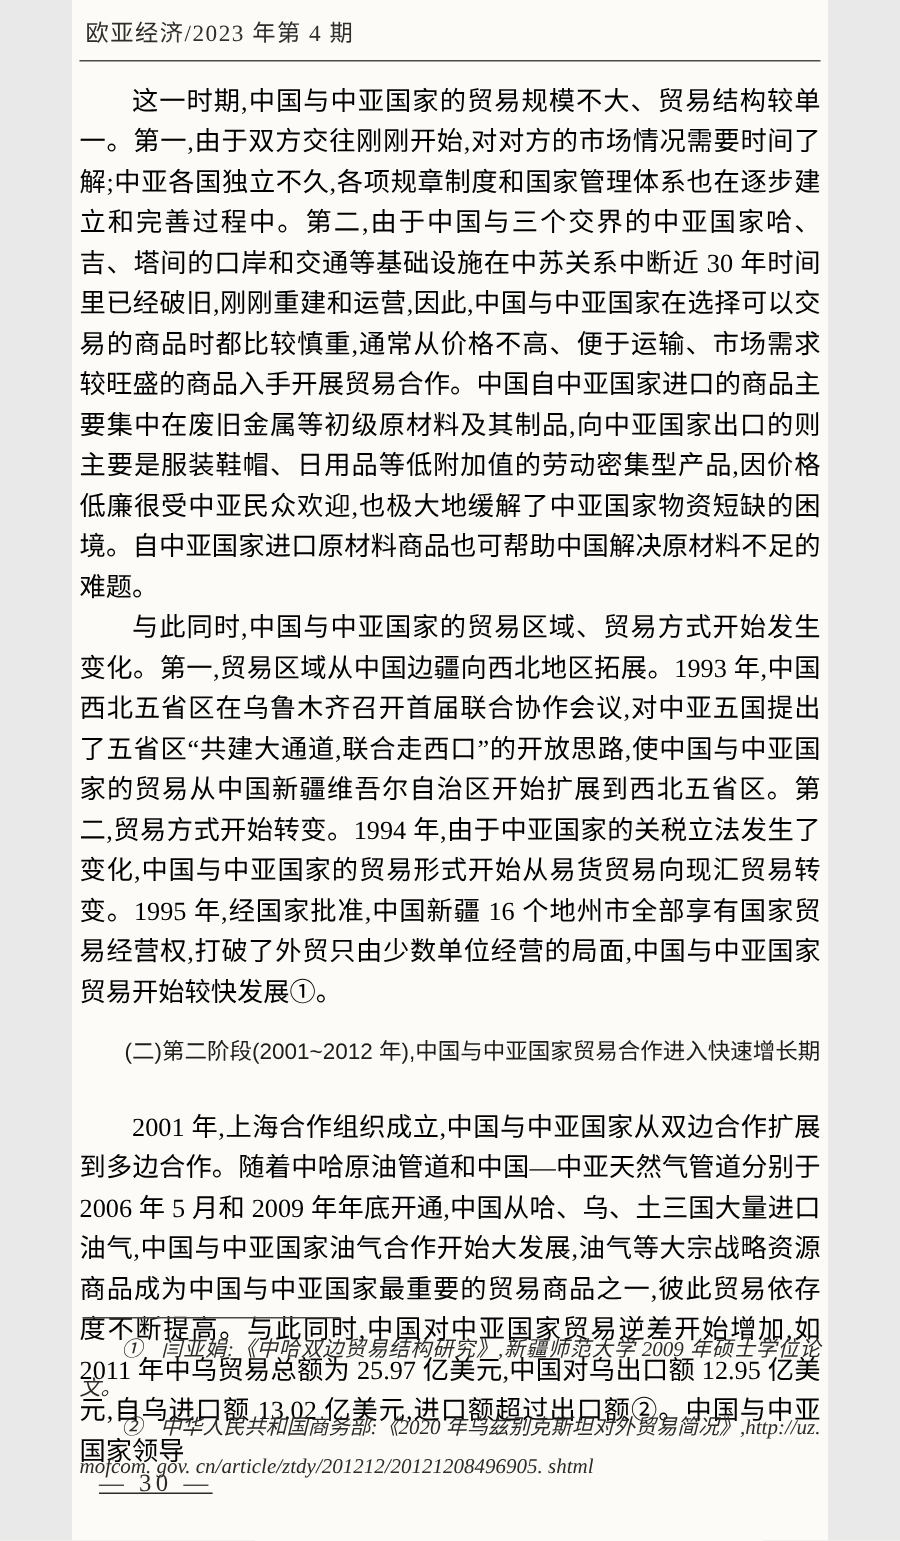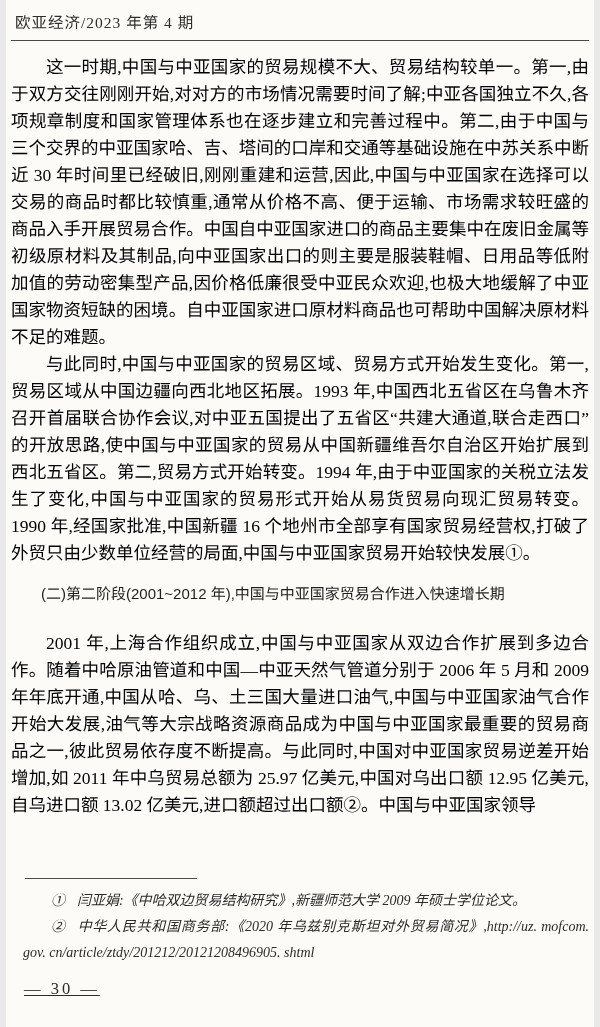--- a/index.html
+++ b/index.html
@@ -2,21 +2,21 @@
 <html lang="zh-CN"><head>
 <meta charset="utf-8">
 <style>
   html, body {
     margin: 0;
     padding: 0;
     background: #e9e9e9;
   }
   .page {
     position: relative;
-    width: 588px;
+    width: 504px;
     height: 1027px;
     margin: 0 auto;
     background: #fcfbf8;
     box-sizing: border-box;
     padding: 10px 5px 0 5px;
     color: #262524;
     font-family: "Liberation Serif", "DejaVu Serif", serif;
     overflow: hidden;
   }
   .page-header {
@@ -53,21 +53,20 @@
     text-align: justify;
     text-justify: inter-character;
     text-indent: 2em;
     color: #1e1d1c;
   }
   .footnotes {
     position: absolute;
     left: 5px;
     right: 5px;
     top: 878px;
-    margin-left: 12px;
   }
   .fn-rule {
     width: 172px;
     border-top: 1.5px solid #4c4a47;
     height: 0;
     margin: 0 0 9px 2px;
   }
   .footnote {
     margin: 0;
     font-size: 14px;
@@ -96,21 +95,21 @@
 
 <div class="page">
 
   <div class="page-header">
     <span>欧亚经济/2023 年第 4 期</span>
   </div>
   <hr class="header-rule">
 
   <div class="article">
     <p class="body-para">这一时期,中国与中亚国家的贸易规模不大、贸易结构较单一。第一,由于双方交往刚刚开始,对对方的市场情况需要时间了解;中亚各国独立不久,各项规章制度和国家管理体系也在逐步建立和完善过程中。第二,由于中国与三个交界的中亚国家哈、吉、塔间的口岸和交通等基础设施在中苏关系中断近 30 年时间里已经破旧,刚刚重建和运营,因此,中国与中亚国家在选择可以交易的商品时都比较慎重,通常从价格不高、便于运输、市场需求较旺盛的商品入手开展贸易合作。中国自中亚国家进口的商品主要集中在废旧金属等初级原材料及其制品,向中亚国家出口的则主要是服装鞋帽、日用品等低附加值的劳动密集型产品,因价格低廉很受中亚民众欢迎,也极大地缓解了中亚国家物资短缺的困境。自中亚国家进口原材料商品也可帮助中国解决原材料不足的难题。</p>
-    <p class="body-para">与此同时,中国与中亚国家的贸易区域、贸易方式开始发生变化。第一,贸易区域从中国边疆向西北地区拓展。1993 年,中国西北五省区在乌鲁木齐召开首届联合协作会议,对中亚五国提出了五省区“共建大通道,联合走西口”的开放思路,使中国与中亚国家的贸易从中国新疆维吾尔自治区开始扩展到西北五省区。第二,贸易方式开始转变。1994 年,由于中亚国家的关税立法发生了变化,中国与中亚国家的贸易形式开始从易货贸易向现汇贸易转变。1990 年,经国家批准,中国新疆 16 个地州市全部享有国家贸易经营权,打破了外贸只由少数单位经营的局面,中国与中亚国家贸易开始较快发展①。</p>
+    <p class="body-para">与此同时,中国与中亚国家的贸易区域、贸易方式开始发生变化。第一,贸易区域从中国边疆向西北地区拓展。1993 年,中国西北五省区在乌鲁木齐召开首届联合协作会议,对中亚五国提出了五省区“共建大通道,联合走西口”的开放思路,使中国与中亚国家的贸易从中国新疆维吾尔自治区开始扩展到西北五省区。第二,贸易方式开始转变。1994 年,由于中亚国家的关税立法发生了变化,中国与中亚国家的贸易形式开始从易货贸易向现汇贸易转变。1995 年,经国家批准,中国新疆 16 个地州市全部享有国家贸易经营权,打破了外贸只由少数单位经营的局面,中国与中亚国家贸易开始较快发展①。</p>
     <h2 class="section-heading">(二)第二阶段(2001~2012 年),中国与中亚国家贸易合作进入快速增长期</h2>
     <p class="body-para">2001 年,上海合作组织成立,中国与中亚国家从双边合作扩展到多边合作。随着中哈原油管道和中国—中亚天然气管道分别于 2006 年 5 月和 2009 年年底开通,中国从哈、乌、土三国大量进口油气,中国与中亚国家油气合作开始大发展,油气等大宗战略资源商品成为中国与中亚国家最重要的贸易商品之一,彼此贸易依存度不断提高。与此同时,中国对中亚国家贸易逆差开始增加,如 2011 年中乌贸易总额为 25.97 亿美元,中国对乌出口额 12.95 亿美元,自乌进口额 13.02 亿美元,进口额超过出口额②。中国与中亚国家领导</p>
   </div>
 
   <div class="footnotes">
     <div class="fn-rule"></div>
     <p class="footnote">
       <span class="fn-marker">①</span><span>闫亚娟:《中哈双边贸易结构研究》,新疆师范大学 2009 年硕士学位论文。</span>
     </p>
     <p class="footnote">

